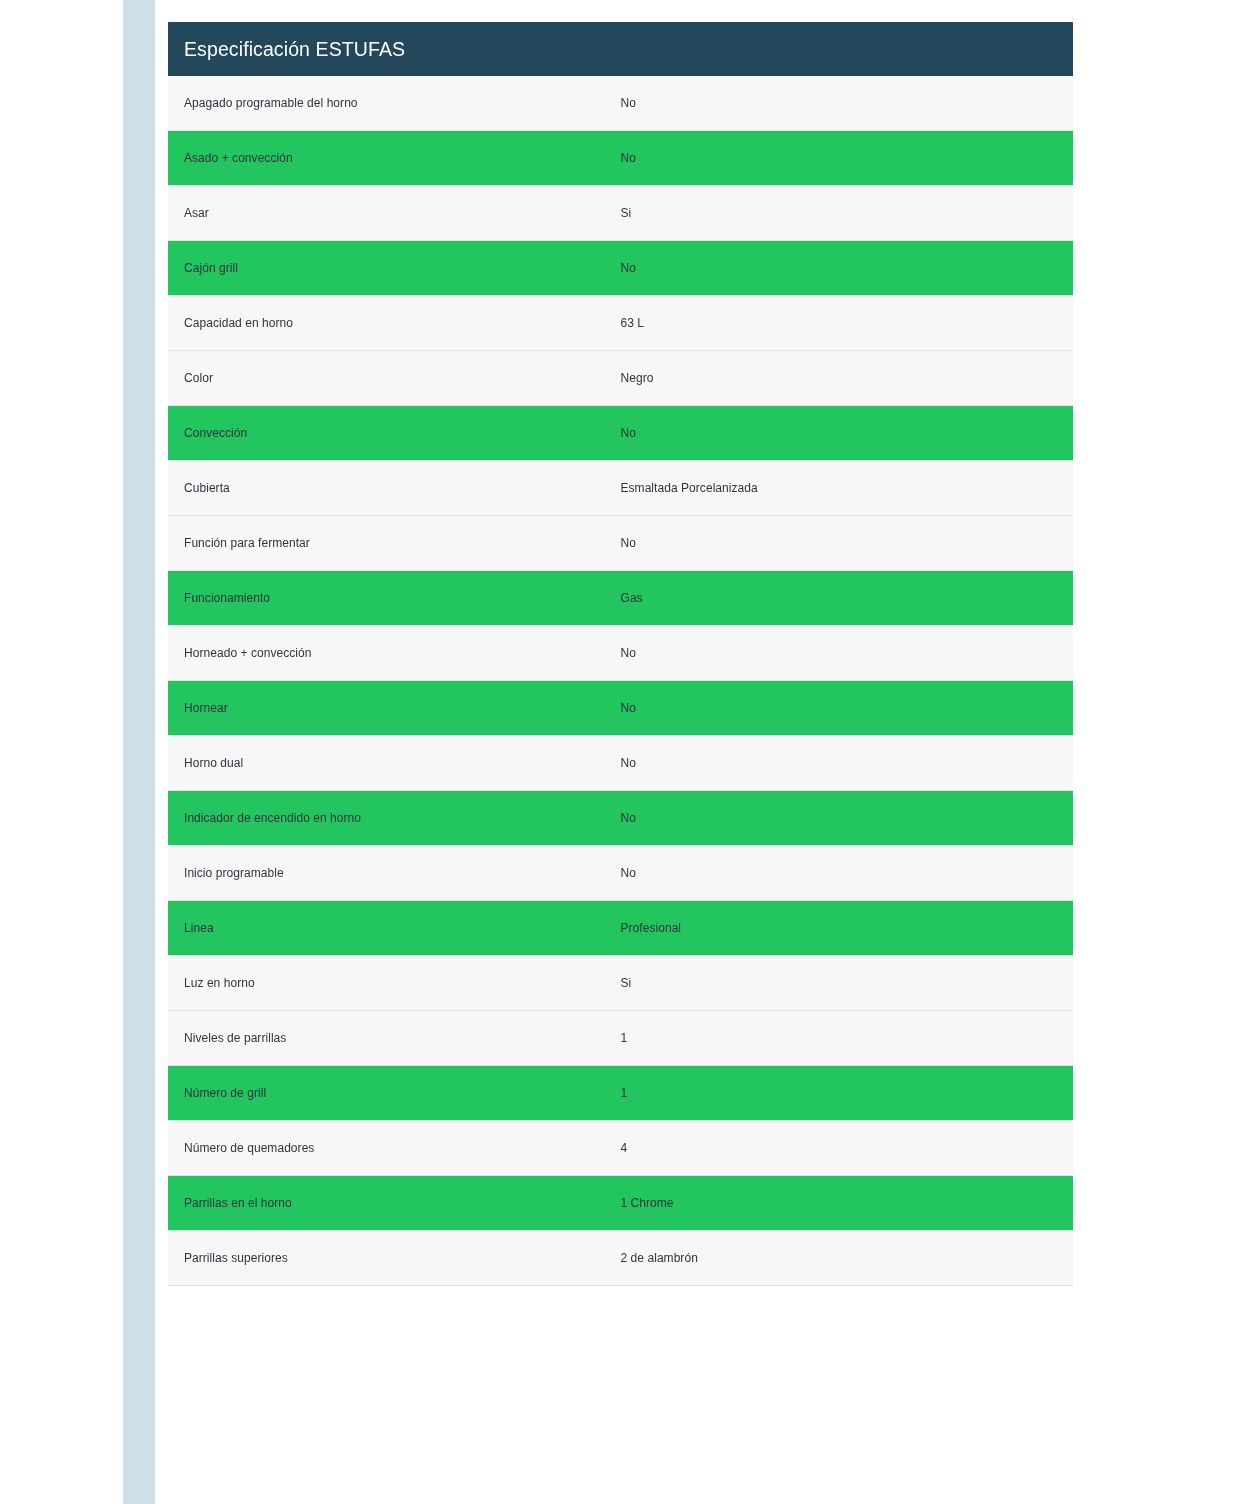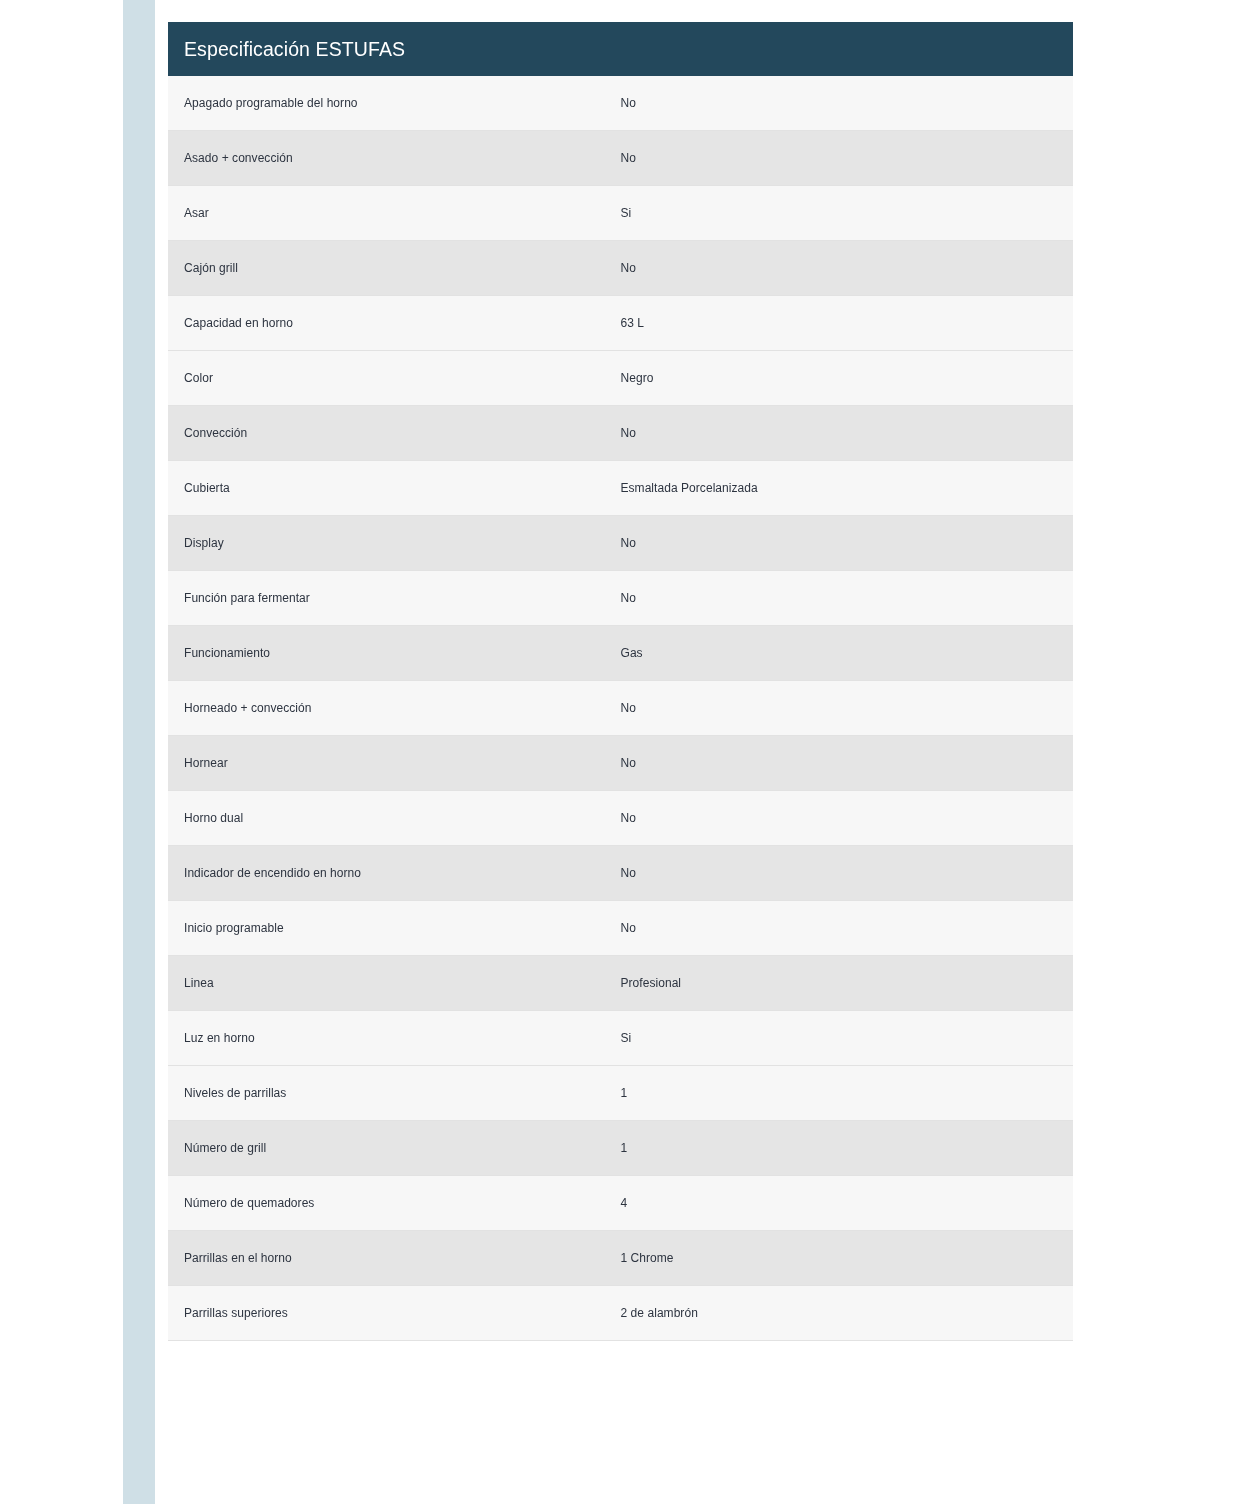--- a/index.html
+++ b/index.html
@@ -58,21 +58,21 @@
     letter-spacing: 0.1px;
   }
 
   .spec-table tbody tr {
     border-bottom: 1px solid #e2e2e2;
   }
   .spec-table tbody tr.odd {
     background: #f7f7f7;
   }
   .spec-table tbody tr.even {
-    background: #e5e5e5;
+    background: #22c55e;
   }
 
   .spec-table td {
     font-size: 12px;
     color: #2d3440;
     font-weight: 400;
     height: 54px;
     vertical-align: middle;
     padding: 0;
     letter-spacing: 0.05px;
@@ -124,24 +124,20 @@
         <td class="cell-value">Negro</td>
       </tr>
       <tr class="even">
         <td class="cell-label">Convección</td>
         <td class="cell-value">No</td>
       </tr>
       <tr class="odd">
         <td class="cell-label">Cubierta</td>
         <td class="cell-value">Esmaltada Porcelanizada</td>
       </tr>
-      <tr class="even">
-        <td class="cell-label">Display</td>
-        <td class="cell-value">No</td>
-      </tr>
       <tr class="odd">
         <td class="cell-label">Función para fermentar</td>
         <td class="cell-value">No</td>
       </tr>
       <tr class="even">
         <td class="cell-label">Funcionamiento</td>
         <td class="cell-value">Gas</td>
       </tr>
       <tr class="odd">
         <td class="cell-label">Horneado + convección</td>

